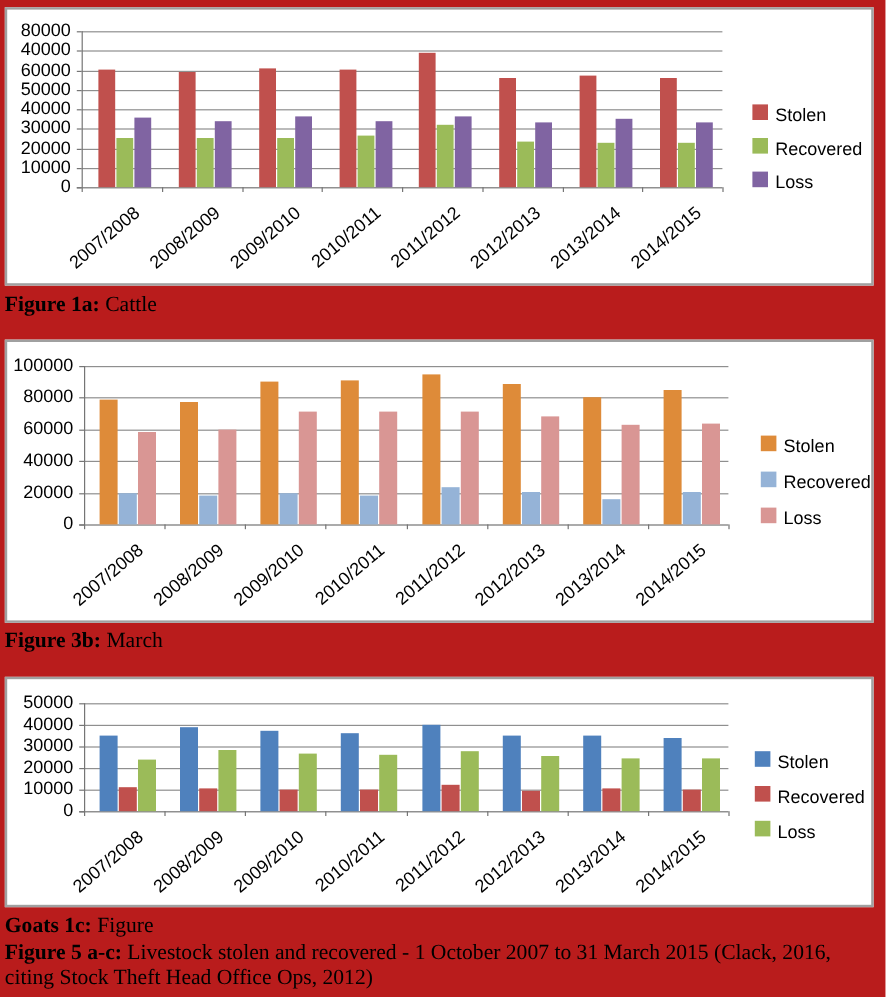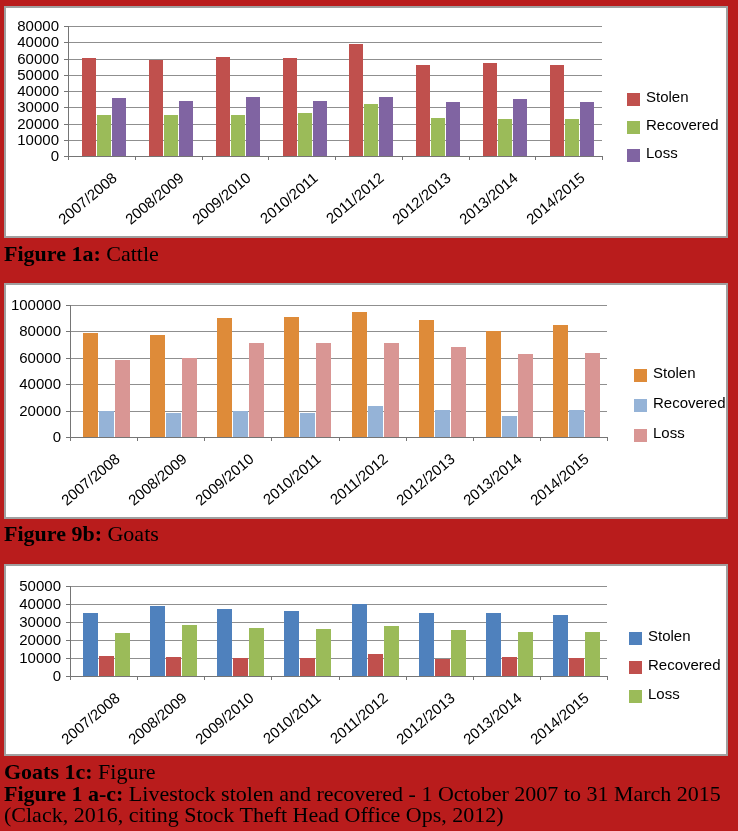--- a/index.html
+++ b/index.html
@@ -4,39 +4,39 @@
 <style>
   html,body{margin:0;padding:0;background:#ffffff;}
   .page{position:relative;width:738px;height:831px;background:#b91c1c;overflow:hidden;
         font-family:"Liberation Sans",sans-serif;}
   .chart-panel{position:absolute;left:4px;width:724px;border:2px solid #a0a0a0;
                background:#ffffff;box-sizing:border-box;}
   #panel-cattle{top:6px;height:232px;}
   #panel-sheep{top:283px;height:236px;}
   #panel-goats{top:564px;height:192px;}
   .caption{position:absolute;left:4px;margin:0;font-family:"Liberation Serif",serif;
-           font-size:22px;line-height:21px;color:#000;}
+           font-size:18px;line-height:21px;color:#000;}
   #caption-cattle{top:243px;}
   #caption-sheep{top:523px;}
   #caption-goats{top:761px;}
   #caption-final{top:783px;width:732px;}
   .caption b{font-weight:bold;}
   .y-label{position:absolute;text-align:right;font-size:15px;line-height:16px;color:#000;}
   .gridline{position:absolute;height:1px;background:#8f8f8f;}
   .axis-left{position:absolute;width:1px;background:#757575;}
   .baseline{position:absolute;height:1px;background:#757575;}
   .tick-y{position:absolute;width:4px;height:1px;background:#757575;}
   .tick-x{position:absolute;width:1px;height:4px;background:#757575;}
   .bar-group{position:absolute;display:flex;align-items:flex-end;justify-content:center;
              transform:translateX(3px);}
   .bar{margin:0 0.5px;flex:0 0 auto;}
   .x-label{position:absolute;font-size:15px;color:#000;white-space:nowrap;text-align:right;
            transform-origin:100% 0;transform:rotate(-40deg);}
   .legend{position:absolute;display:flex;flex-direction:column;}
-  .legend-item{display:flex;align-items:flex-end;height:19px;}
+  .legend-item{display:flex;align-items:flex-start;height:19px;}
   .legend-swatch{display:inline-block;width:13px;height:13px;margin-right:6px;flex:0 0 auto;}
   .legend-label{font-size:15px;color:#000;line-height:19px;}
 </style>
 </head>
 <body>
 
 <div class="page">
 
   <div class="chart-panel" id="panel-cattle">
       <div class="y-label" style="top: 10px; left: 0px; width: 53px;">80000</div>
@@ -226,21 +226,21 @@
           <span class="legend-swatch" style="background: rgb(149, 179, 215);"></span>
           <span class="legend-label">Recovered</span>
         </div>
         <div class="legend-item">
           <span class="legend-swatch" style="background: rgb(217, 150, 148);"></span>
           <span class="legend-label">Loss</span>
         </div>
       </div>
     </div>
 
-  <p class="caption" id="caption-sheep"><b>Figure 9b:</b><span> Goats</span></p>
+  <p class="caption" id="caption-sheep"><b>Figure 3b:</b><span> March</span></p>
 
   <div class="chart-panel" id="panel-goats">
       <div class="y-label" style="top: 12px; left: 0px; width: 55px;">50000</div>
       <div class="gridline" style="top: 20px; left: 64px; width: 537px;"></div>
       <div class="tick-y" style="top: 20px; left: 60px;"></div>
       <div class="y-label" style="top: 30px; left: 0px; width: 55px;">40000</div>
       <div class="gridline" style="top: 38px; left: 64px; width: 537px;"></div>
       <div class="tick-y" style="top: 38px; left: 60px;"></div>
       <div class="y-label" style="top: 48px; left: 0px; width: 55px;">30000</div>
       <div class="gridline" style="top: 56px; left: 64px; width: 537px;"></div>
@@ -322,15 +322,15 @@
         </div>
         <div class="legend-item">
           <span class="legend-swatch" style="background: rgb(155, 187, 89);"></span>
           <span class="legend-label">Loss</span>
         </div>
       </div>
     </div>
 
   <p class="caption" id="caption-goats"><b>Goats 1c:</b><span> Figure</span></p>
 
-  <p class="caption" id="caption-final"><b>Figure 1 a-c:</b><span> Livestock stolen and recovered - 1 October 2007 to 31 March 2015 (Clack, 2016, citing Stock Theft Head Office Ops, 2012)</span></p>
+  <p class="caption" id="caption-final"><b>Figure 5 a-c:</b><span> Livestock stolen and recovered - 1 October 2007 to 31 March 2015 (Clack, 2016, citing Stock Theft Head Office Ops, 2012)</span></p>
 
 </div>
 
 </body></html>

